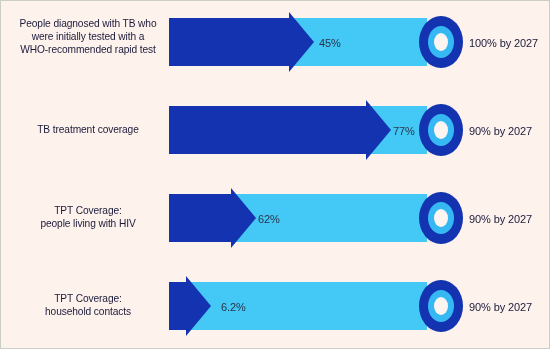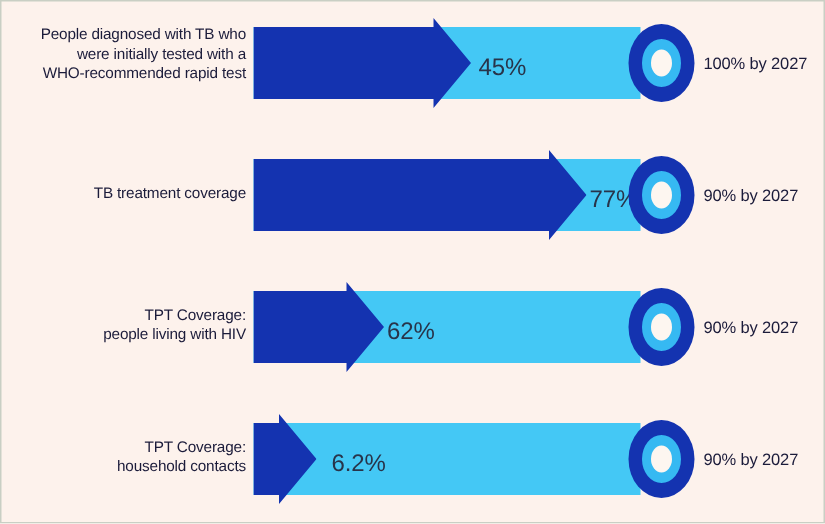--- a/index.html
+++ b/index.html
@@ -31,41 +31,41 @@
 
   
   .row-label {
     position: absolute;
     left: 11px;
     width: 152px;
     color: #1b1b3a;
     font-size: 10.2px;
     line-height: 13.2px;
     letter-spacing: -0.1px;
-    text-align: right;
+    text-align: center;
     white-space: pre-line;
   }
 
   
   .track {
     position: absolute;
     background: #44c8f5;
   }
 
   
   .arrow {
     position: absolute;
   }
   .arrow svg { display: block; }
 
   
   .value {
     position: absolute;
     color: #28344a;
-    font-size: 16px;
+    font-size: 11px;
     line-height: 1;
     letter-spacing: -0.1px;
     white-space: nowrap;
   }
 
   
   .target-icon {
     position: absolute;
     border-radius: 50%;
     background: #1433b0;

